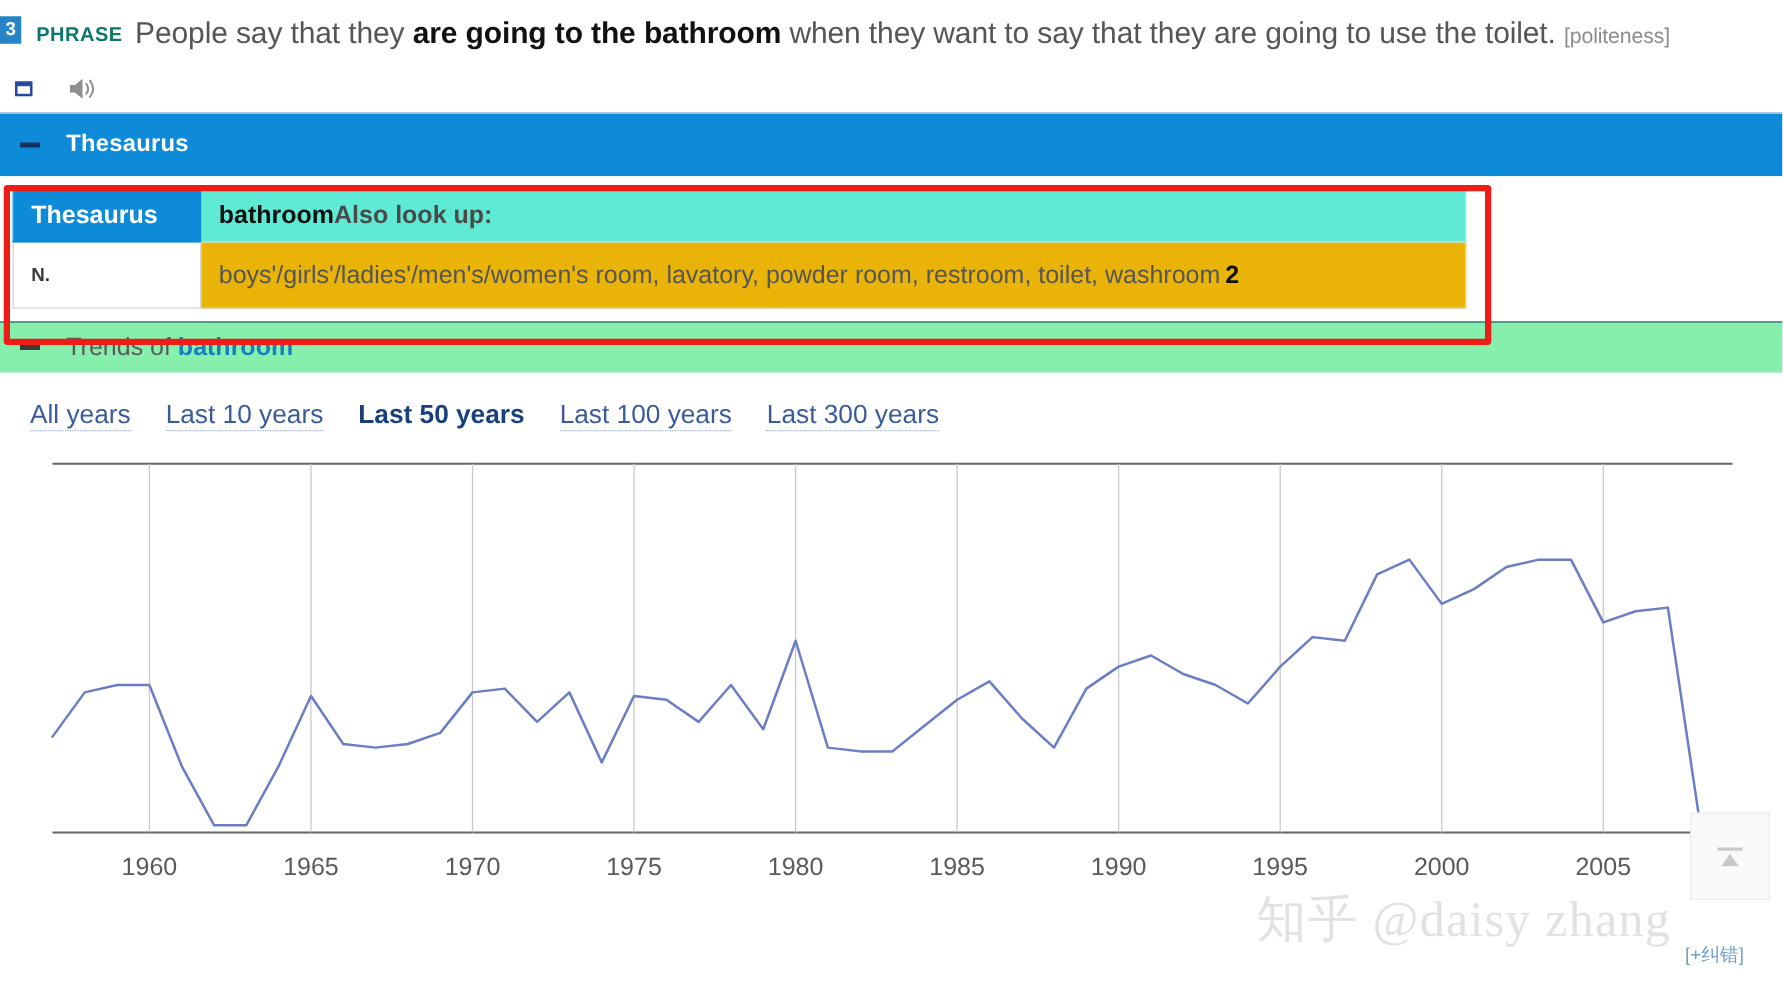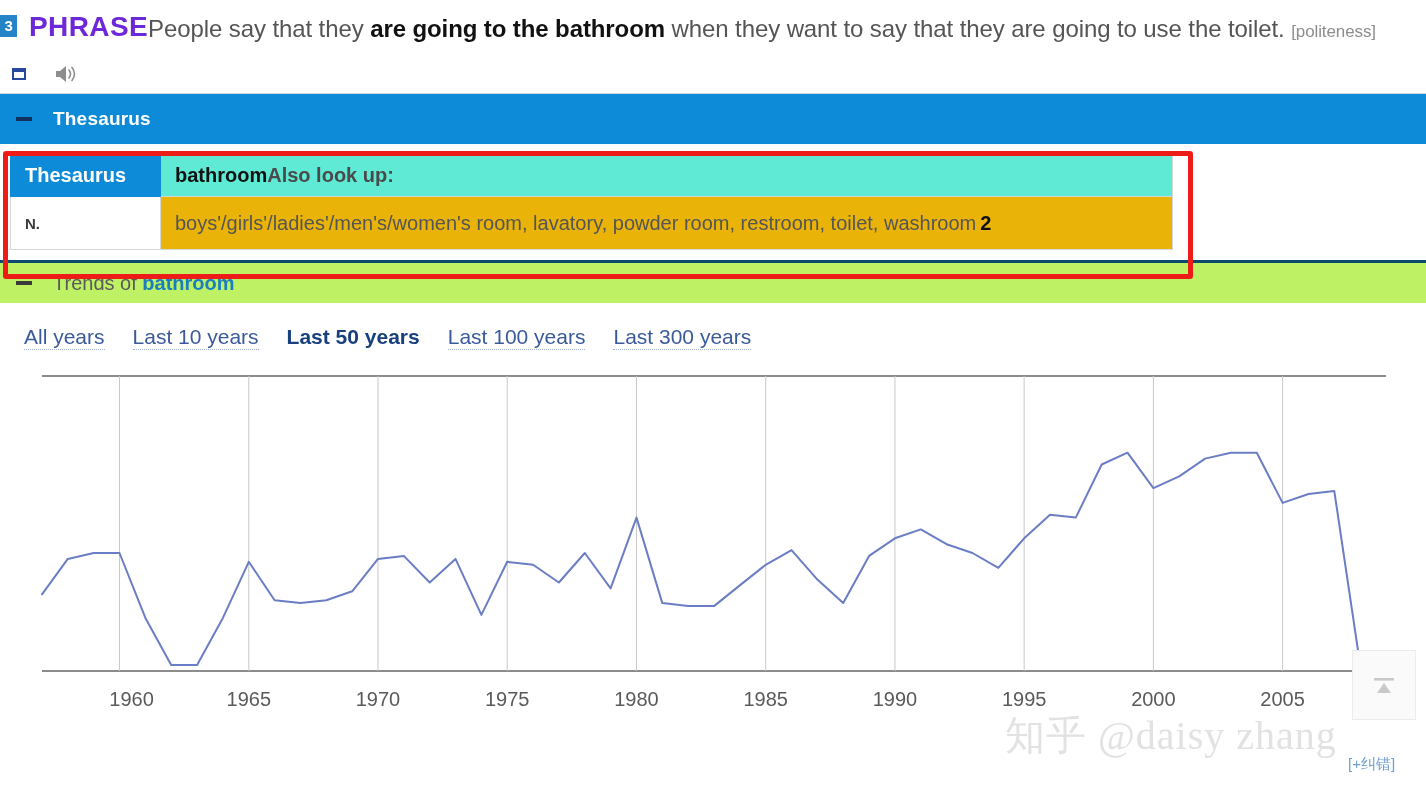--- a/index.html
+++ b/index.html
@@ -33,24 +33,25 @@
     font-size: 15px;
     font-weight: bold;
     line-height: 22px;
     width: 17px;
     text-align: center;
     vertical-align: 6px;
     margin-right: 12px;
     font-family: "Liberation Sans", sans-serif;
   }
   .pos-tag {
-    color: #6d28d9;
-    font-weight: bold;
-    font-size: 28px;
+    color: #0f766e;
+    font-weight: bold;
+    font-size: 16px;
     letter-spacing: 0.4px;
+    margin-right: 10px;
     vertical-align: 1px;
   }
   .sense-bold {
     color: #111111;
     font-weight: bold;
   }
   .register {
     color: #8d8d8d;
     font-size: 17px;
   }
@@ -180,25 +181,25 @@
     white-space: nowrap;
   }
   .syn-count {
     color: #111111;
     font-weight: bold;
     margin-left: 4px;
   }
 
   
   .trends-bar {
-    background: #bef264;
+    background: #86efac;
     height: 40px;
     display: flex;
     align-items: center;
-    border-top: 3px solid #0c4a6e;
+    border-top: 1px solid #0c4a6e;
   }
   .trends-bar .collapse-box {
     background: #3b3b3b;
   }
   .trends-title {
     font-size: 20px;
     color: #5a5a5a;
   }
   .trends-title .kw {
     color: #1a7fc1;
@@ -344,21 +345,21 @@
       <line x1="636.4615384615385" y1="8" x2="636.4615384615385" y2="303" stroke="#c8c8c8" stroke-width="1"></line>
       <line x1="765.6923076923076" y1="8" x2="765.6923076923076" y2="303" stroke="#c8c8c8" stroke-width="1"></line>
       <line x1="894.9230769230769" y1="8" x2="894.9230769230769" y2="303" stroke="#c8c8c8" stroke-width="1"></line>
       <line x1="1024.1538461538462" y1="8" x2="1024.1538461538462" y2="303" stroke="#c8c8c8" stroke-width="1"></line>
       <line x1="1153.3846153846152" y1="8" x2="1153.3846153846152" y2="303" stroke="#c8c8c8" stroke-width="1"></line>
       <line x1="1282.6153846153848" y1="8" x2="1282.6153846153848" y2="303" stroke="#c8c8c8" stroke-width="1"></line>
       <polyline points="42.0,226.3 67.8,190.9 93.7,185.0 119.5,185.0 145.4,249.9 171.2,297.1 197.1,297.1 222.9,249.9 248.8,193.8 274.6,232.2 300.5,235.1 326.3,232.2 352.2,223.3 378.0,190.9 403.8,187.9 429.7,214.5 455.5,190.9 481.4,246.9 507.2,193.8 533.1,196.8 558.9,214.5 584.8,185.0 610.6,220.4 636.5,149.6 662.3,235.1 688.2,238.1 714.0,238.1 739.8,217.4 765.7,196.8 791.5,182.1 817.4,211.6 843.2,235.1 869.1,187.9 894.9,170.3 920.8,161.4 946.6,176.2 972.5,185.0 998.3,199.8 1024.2,170.3 1050.0,146.7 1075.8,149.6 1101.7,96.5 1127.5,84.7 1153.4,120.1 1179.2,108.3 1205.1,90.6 1230.9,84.7 1256.8,84.7 1282.6,134.9 1308.5,126.0 1334.3,123.1 1360.2,297.1" fill="none" stroke="#6b7dc4" stroke-width="2" stroke-linejoin="round" stroke-linecap="round"></polyline>
     </svg>
 </div>
 <div class="x-labels" id="x-labels">
-    <div class="x-label" style="left: 119.538px; margin-left: 12px;">1960</div>
+    <div class="x-label" style="left: 119.538px;">1960</div>
     <div class="x-label" style="left: 248.769px;">1965</div>
     <div class="x-label" style="left: 378px;">1970</div>
     <div class="x-label" style="left: 507.231px;">1975</div>
     <div class="x-label" style="left: 636.462px;">1980</div>
     <div class="x-label" style="left: 765.692px;">1985</div>
     <div class="x-label" style="left: 894.923px;">1990</div>
     <div class="x-label" style="left: 1024.15px; text-align: center;">1995</div>
     <div class="x-label" style="left: 1153.38px;">2000</div>
     <div class="x-label" style="left: 1282.62px; text-align: right;">2005</div>
   </div>

